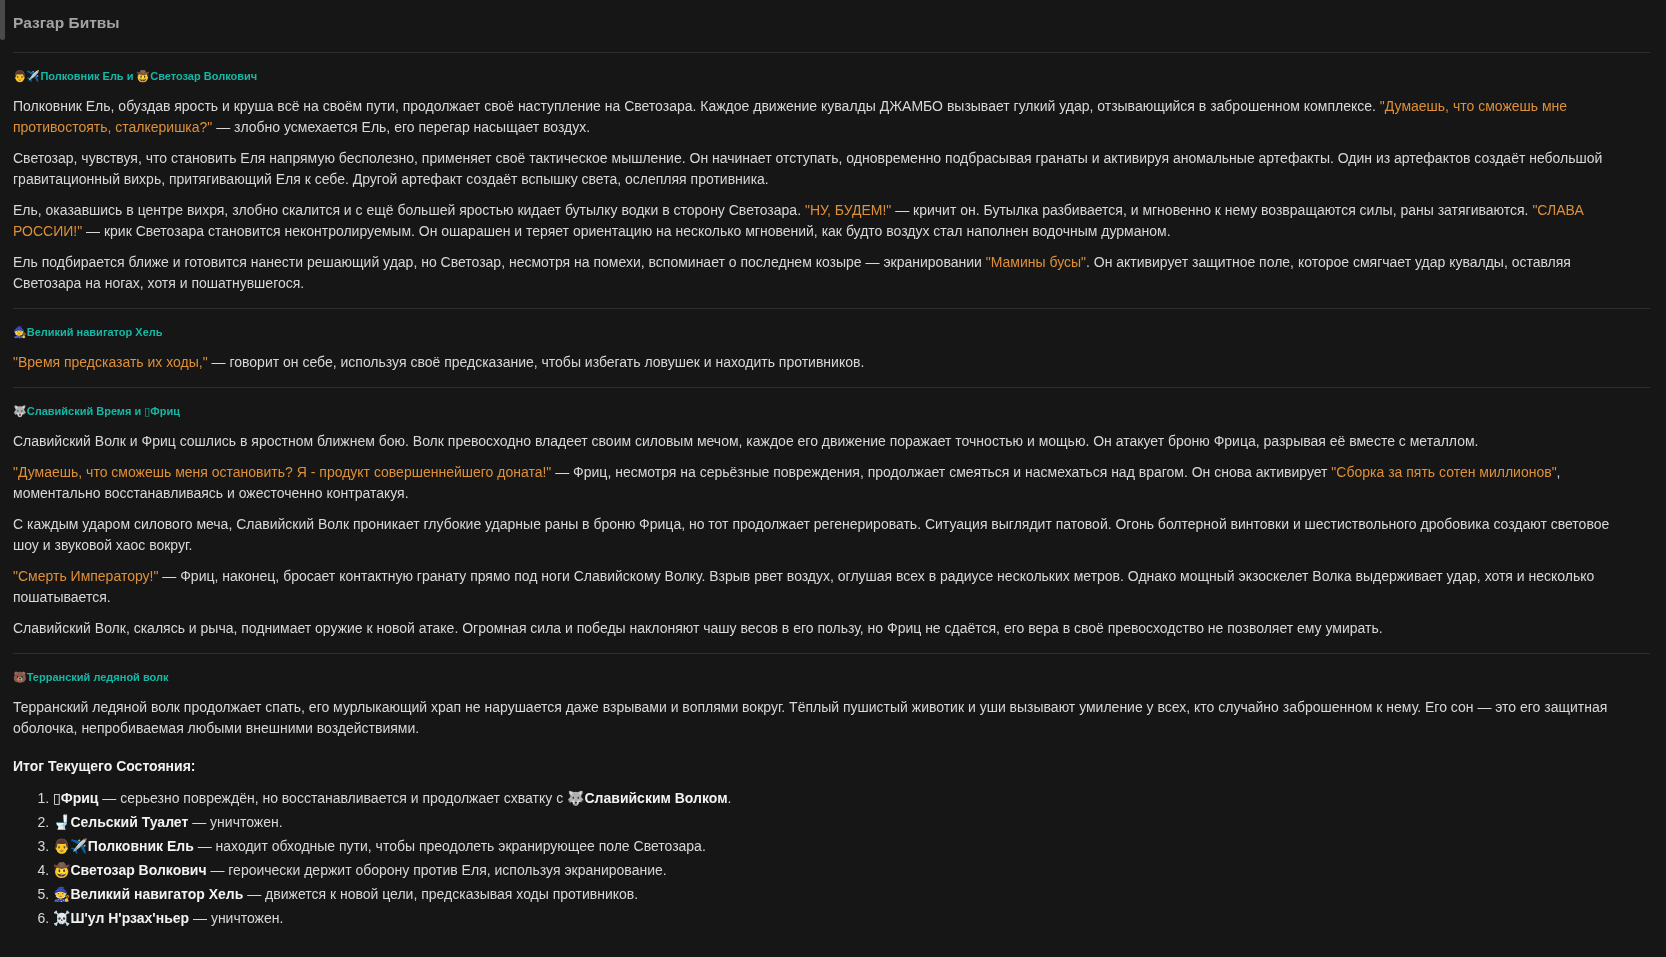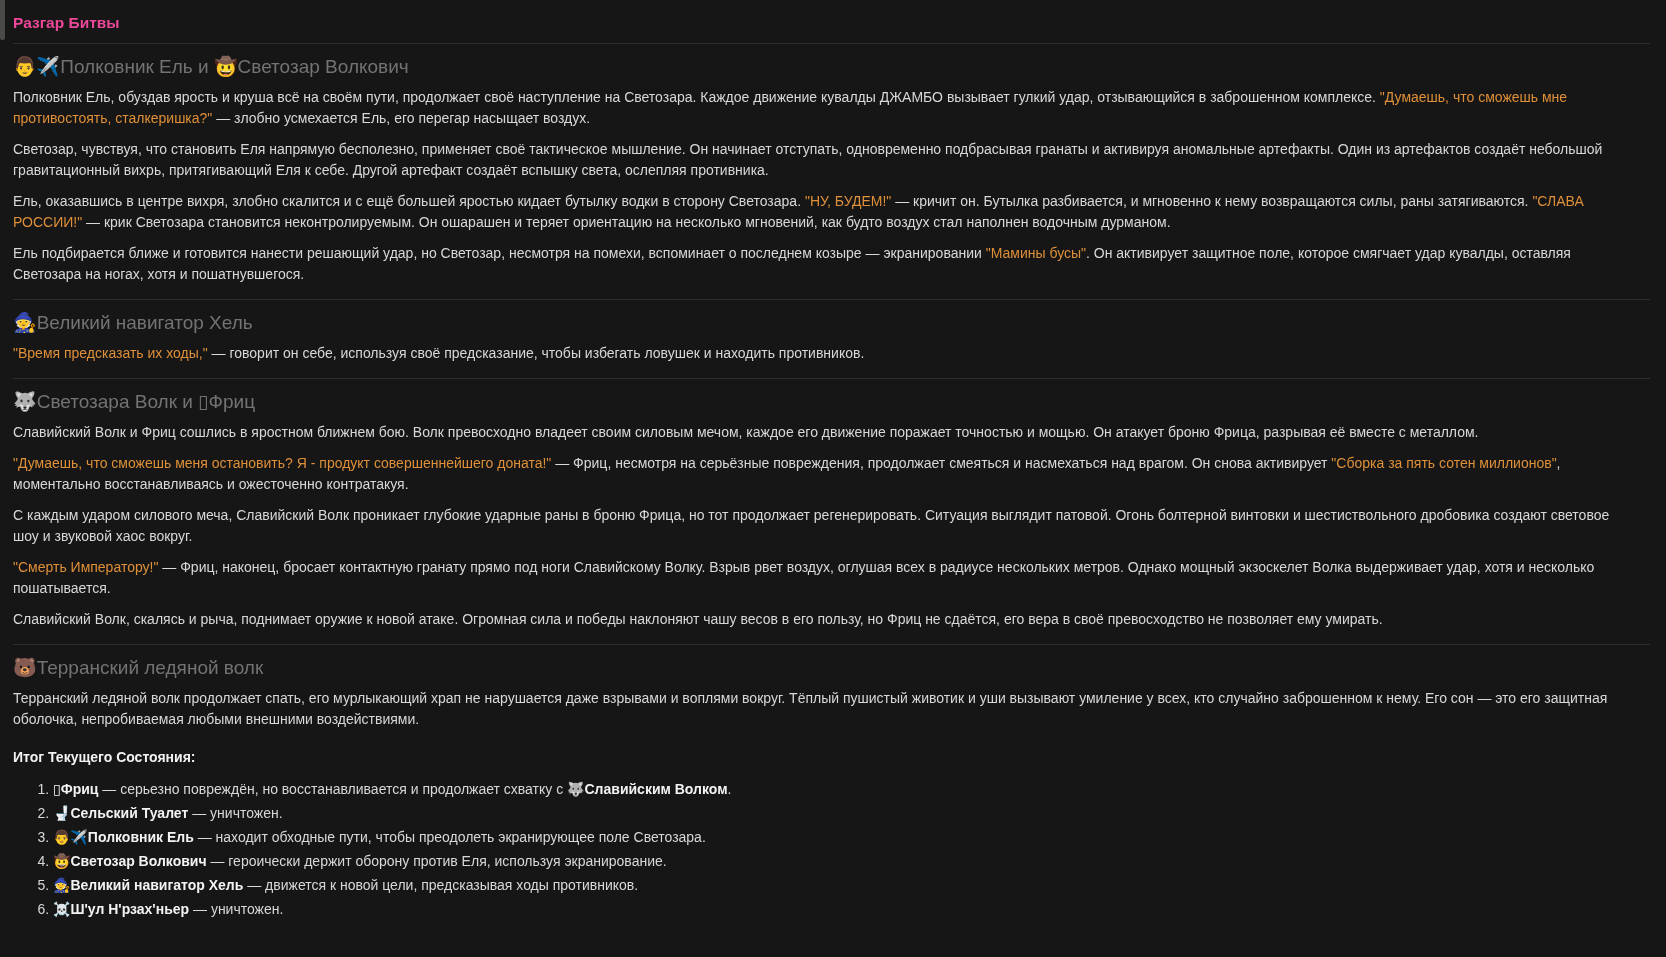--- a/index.html
+++ b/index.html
@@ -8,28 +8,28 @@
     background:#161616;
     font-family:"Liberation Sans","DejaVu Sans",sans-serif;
     color:#d8d8d8;
   }
   .page{position:relative;width:100%;height:100%;box-sizing:border-box;padding:6px 16px 0 13px;}
   .scroll-thumb{
     position:absolute;left:0;top:0;width:5px;height:40px;
     background:#4a4a48;border-radius:0 0 4px 4px;
   }
   h1.doc-title{
-    font-size:15.5px;font-weight:bold;color:#ec4899;
-    margin:0;padding:8px 0 11px 0;
+    font-size:15.5px;font-weight:bold;color:#a3a3a3;
+    margin:0;padding:8px 0 20px 0;
     border-bottom:1px solid #2d2d2d;
   }
   section.battle-section{margin:0;}
   section.battle-section.ruled{border-top:1px solid #2d2d2d;margin-top:14px;}
   h2.section-heading{
-    font-size:19px;font-weight:normal;color:#737373;
+    font-size:11px;font-weight:bold;color:#14b8a6;
     margin:13px 0 0 0;line-height:20px;
   }
   p.para{font-size:14px;line-height:21px;margin:10px 12px 0 0;}
   .q{color:#df9038;}
   .b{font-weight:bold;color:#f3f3f3;text-align:center;}
   p.summary-head{
     font-size:14px;font-weight:bold;color:#f3f3f3;
     margin:17px 0 4px 0;line-height:20px;
   }
   ol.summary-list{
@@ -52,21 +52,21 @@
         <p class="para"><span class="">Полковник Ель, обуздав ярость и круша всё на своём пути, продолжает своё наступление на Светозара. Каждое движение кувалды ДЖАМБО вызывает гулкий удар, отзывающийся в заброшенном комплексе. </span><span class="q">"Думаешь, что сможешь мне противостоять, сталкеришка?"</span><span class=""> — злобно усмехается Ель, его перегар насыщает воздух.</span></p>
         <p class="para"><span class="">Светозар, чувствуя, что становить Еля напрямую бесполезно, применяет своё тактическое мышление. Он начинает отступать, одновременно подбрасывая гранаты и активируя аномальные артефакты. Один из артефактов создаёт небольшой гравитационный вихрь, притягивающий Еля к себе. Другой артефакт создаёт вспышку света, ослепляя противника.</span></p>
         <p class="para"><span class="">Ель, оказавшись в центре вихря, злобно скалится и с ещё большей яростью кидает бутылку водки в сторону Светозара. </span><span class="q">"НУ, БУДЕМ!"</span><span class=""> — кричит он. Бутылка разбивается, и мгновенно к нему возвращаются силы, раны затягиваются. </span><span class="q">"СЛАВА РОССИИ!"</span><span class=""> — крик Светозара становится неконтролируемым. Он ошарашен и теряет ориентацию на несколько мгновений, как будто воздух стал наполнен водочным дурманом.</span></p>
         <p class="para"><span class="">Ель подбирается ближе и готовится нанести решающий удар, но Светозар, несмотря на помехи, вспоминает о последнем козыре — экранировании </span><span class="q">"Мамины бусы"</span><span class="">. Он активирует защитное поле, которое смягчает удар кувалды, оставляя Светозара на ногах, хотя и пошатнувшегося.</span></p>
       </section>
       <section class="battle-section ruled">
         <h2 class="section-heading">🧙Великий навигатор Хель</h2>
         <p class="para"><span class="q">"Время предсказать их ходы,"</span><span class=""> — говорит он себе, используя своё предсказание, чтобы избегать ловушек и находить противников.</span></p>
       </section>
       <section class="battle-section ruled">
-        <h2 class="section-heading">🐺Светозара Волк и ▯Фриц</h2>
+        <h2 class="section-heading">🐺Славийский Время и ▯Фриц</h2>
         <p class="para"><span class="">Славийский Волк и Фриц сошлись в яростном ближнем бою. Волк превосходно владеет своим силовым мечом, каждое его движение поражает точностью и мощью. Он атакует броню Фрица, разрывая её вместе с металлом.</span></p>
         <p class="para"><span class="q">"Думаешь, что сможешь меня остановить? Я - продукт совершеннейшего доната!"</span><span class=""> — Фриц, несмотря на серьёзные повреждения, продолжает смеяться и насмехаться над врагом. Он снова активирует </span><span class="q">"Сборка за пять сотен миллионов"</span><span class="">, моментально восстанавливаясь и ожесточенно контратакуя.</span></p>
         <p class="para"><span class="">С каждым ударом силового меча, Славийский Волк проникает глубокие ударные раны в броню Фрица, но тот продолжает регенерировать. Ситуация выглядит патовой. Огонь болтерной винтовки и шестиствольного дробовика создают световое шоу и звуковой хаос вокруг.</span></p>
         <p class="para"><span class="q">"Смерть Императору!"</span><span class=""> — Фриц, наконец, бросает контактную гранату прямо под ноги Славийскому Волку. Взрыв рвет воздух, оглушая всех в радиусе нескольких метров. Однако мощный экзоскелет Волка выдерживает удар, хотя и несколько пошатывается.</span></p>
         <p class="para"><span class="">Славийский Волк, скалясь и рыча, поднимает оружие к новой атаке. Огромная сила и победы наклоняют чашу весов в его пользу, но Фриц не сдаётся, его вера в своё превосходство не позволяет ему умирать.</span></p>
       </section>
       <section class="battle-section ruled">
         <h2 class="section-heading">🐻Терранский ледяной волк</h2>
         <p class="para"><span class="">Терранский ледяной волк продолжает спать, его мурлыкающий храп не нарушается даже взрывами и воплями вокруг. Тёплый пушистый животик и уши вызывают умиление у всех, кто случайно заброшенном к нему. Его сон — это его защитная оболочка, непробиваемая любыми внешними воздействиями.</span></p>
       </section>

